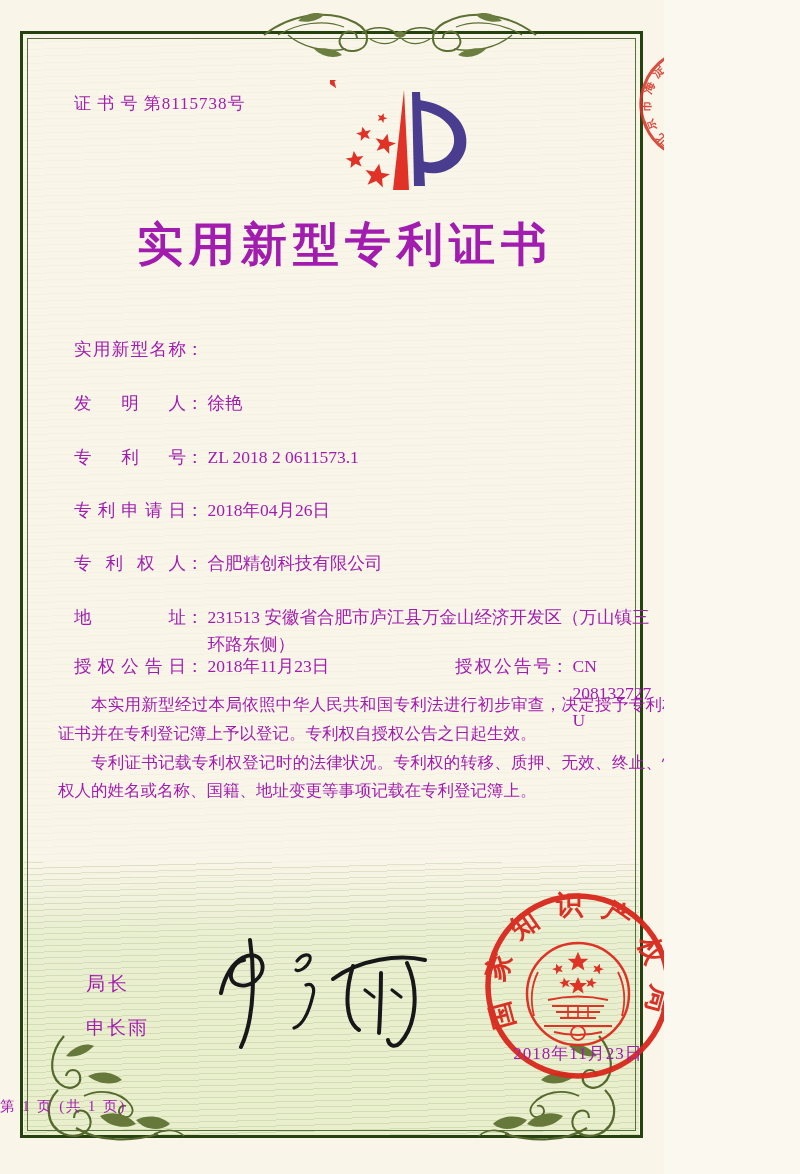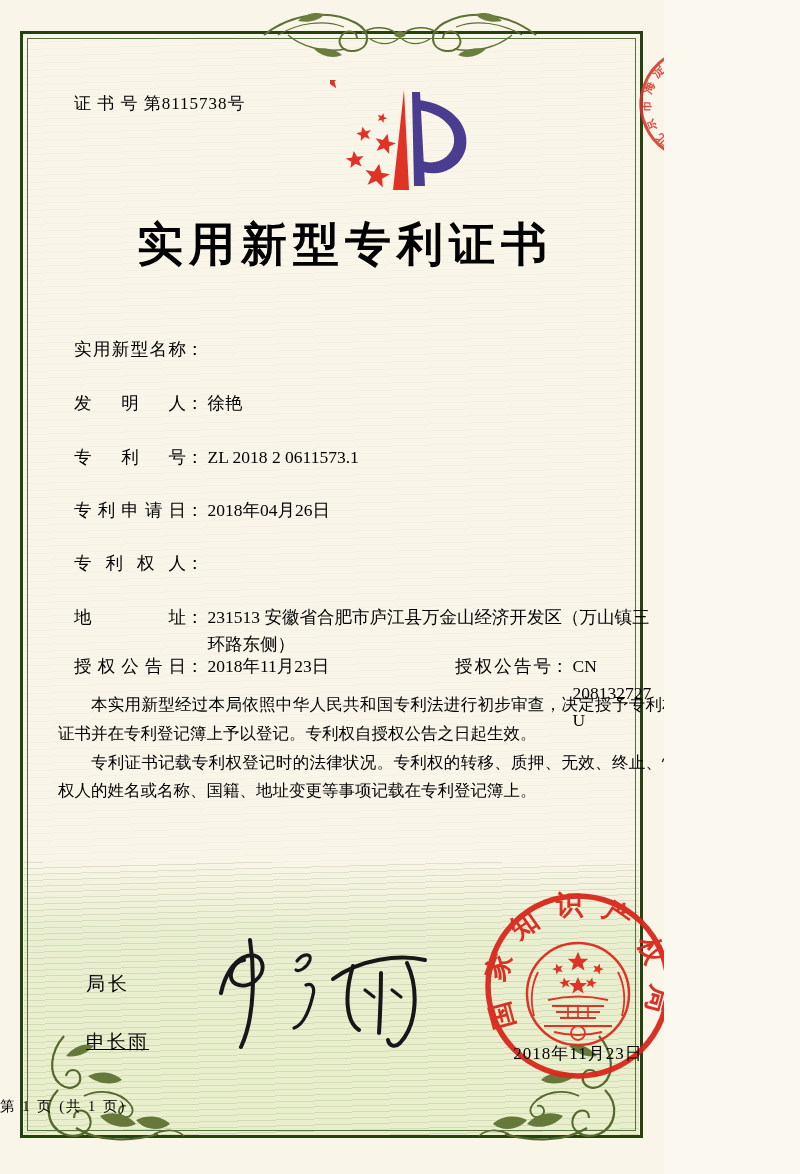--- a/index.html
+++ b/index.html
@@ -1,17 +1,17 @@
 <!DOCTYPE html>
 <html><head>
 <meta charset="utf-8">
 <style>
   html,body{margin:0;padding:0;background:#fbf8ef;}
   .page{position:relative;width:664px;height:1174px;background:#f9f5e8;overflow:hidden;
-        font-family:"Liberation Serif","DejaVu Serif",serif;color:#000000;}
+        font-family:"Liberation Serif","DejaVu Serif",serif;color:#a21caf;}
   
   .waves-all{position:absolute;left:24px;top:35px;right:25px;bottom:40px;
     background:repeating-linear-gradient(178.5deg, rgba(150,175,110,.14) 0 1px, rgba(255,255,255,0) 1px 7px);
     opacity:.35;pointer-events:none;}
   
   .waves-bottom{position:absolute;left:24px;top:862px;right:25px;bottom:39px;pointer-events:none;
     background:
       repeating-linear-gradient(178.5deg, rgba(120,150,80,.20) 0 1px, rgba(255,255,255,0) 1px 6px),
       linear-gradient(180deg, rgba(231,238,206,0) 0, rgba(231,238,206,.85) 70px, #e9eecd 170px);}
   .frame-outer{position:absolute;left:20px;top:31px;right:21px;bottom:36px;
@@ -24,21 +24,21 @@
   .field-row{position:absolute;left:74px;font-size:17.5px;display:flex;align-items:flex-start;line-height:27px;justify-content:center;}
   .f-label{width:112px;text-align:justify;text-align-last:justify;flex:0 0 112px;}
   .f-colon{flex:0 0 auto;}
   .f-value{margin-left:4px;max-width:548px;}
   .grant-no{position:absolute;left:455px;top:653px;font-size:17.5px;display:flex;line-height:27px;}
   .grant-no .f-label{width:96px;flex-basis:96px;}
   .body-text{position:absolute;left:58px;top:691px;width:688px;font-size:16.5px;
     line-height:28.8px;text-align:justify;}
   .body-text p{margin:0;text-indent:2em;}
   .signer{position:absolute;left:86px;top:971px;font-size:19px;letter-spacing:3px;}
-  .signer .name{margin-top:32px;letter-spacing:2px;text-decoration:underline;}
+  .signer .name{margin-top:18px;letter-spacing:2px;}
   .sig{position:absolute;left:195px;top:933px;width:238px;height:118px;}
   .seal{position:absolute;left:470px;top:878px;width:216px;height:216px;opacity:.95;}
   .seal-date{position:absolute;left:468px;top:1042px;width:220px;text-align:center;
     font-size:17px;letter-spacing:1px;z-index:5;}
   .footer{position:absolute;left:0;right:0;top:1097px;text-align:left;font-size:14.5px;letter-spacing:2px;}
   .tax-stamp{position:absolute;left:628px;top:36px;width:136px;height:136px;
     transform:rotate(-24deg);opacity:.88;}
   .ornament{position:absolute;pointer-events:none;}
   .orn-top{left:258px;top:5px;width:284px;height:62px;}
   .orn-bl{left:36px;top:1030px;width:180px;height:118px;}
@@ -132,20 +132,21 @@
     <span class="f-value">ZL 2018 2 0611573.1</span>
   </div>
   <div class="field-row" style="top:497px">
     <span class="f-label">专利申请日</span>
       <span class="f-colon">：</span>
     <span class="f-value">2018年04月26日</span>
   </div>
   <div class="field-row" style="top:550px">
     <span class="f-label">专利权人</span>
       <span class="f-colon">：</span>
+    <span class="f-value">合肥精创科技有限公司</span>
   </div>
   <div class="field-row" style="top:604px">
     <span class="f-label">地址</span>
       <span class="f-colon">：</span>
     <span class="f-value">231513 安徽省合肥市庐江县万金山经济开发区（万山镇三环路东侧）</span>
   </div>
   <div class="field-row" style="top:653px">
     <span class="f-label">授权公告日</span>
       <span class="f-colon">：</span>
     <span class="f-value">2018年11月23日</span>

